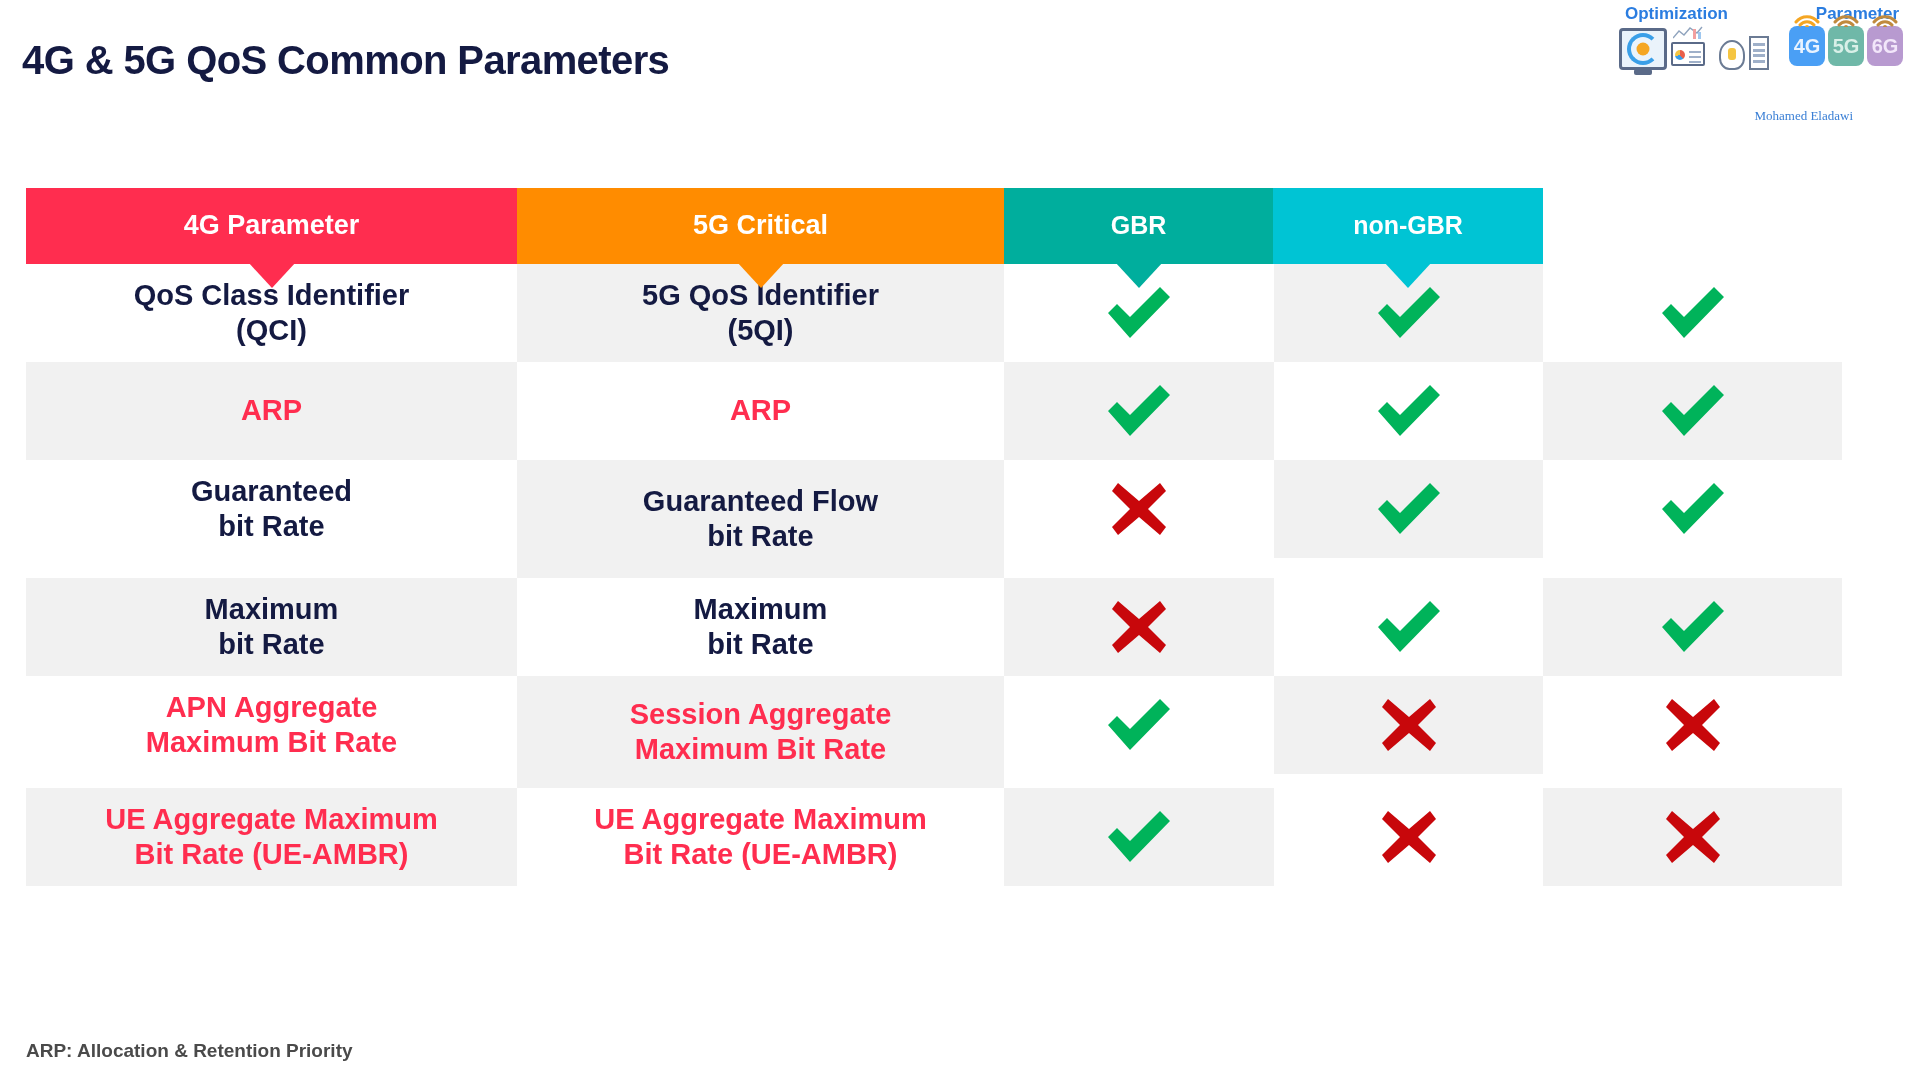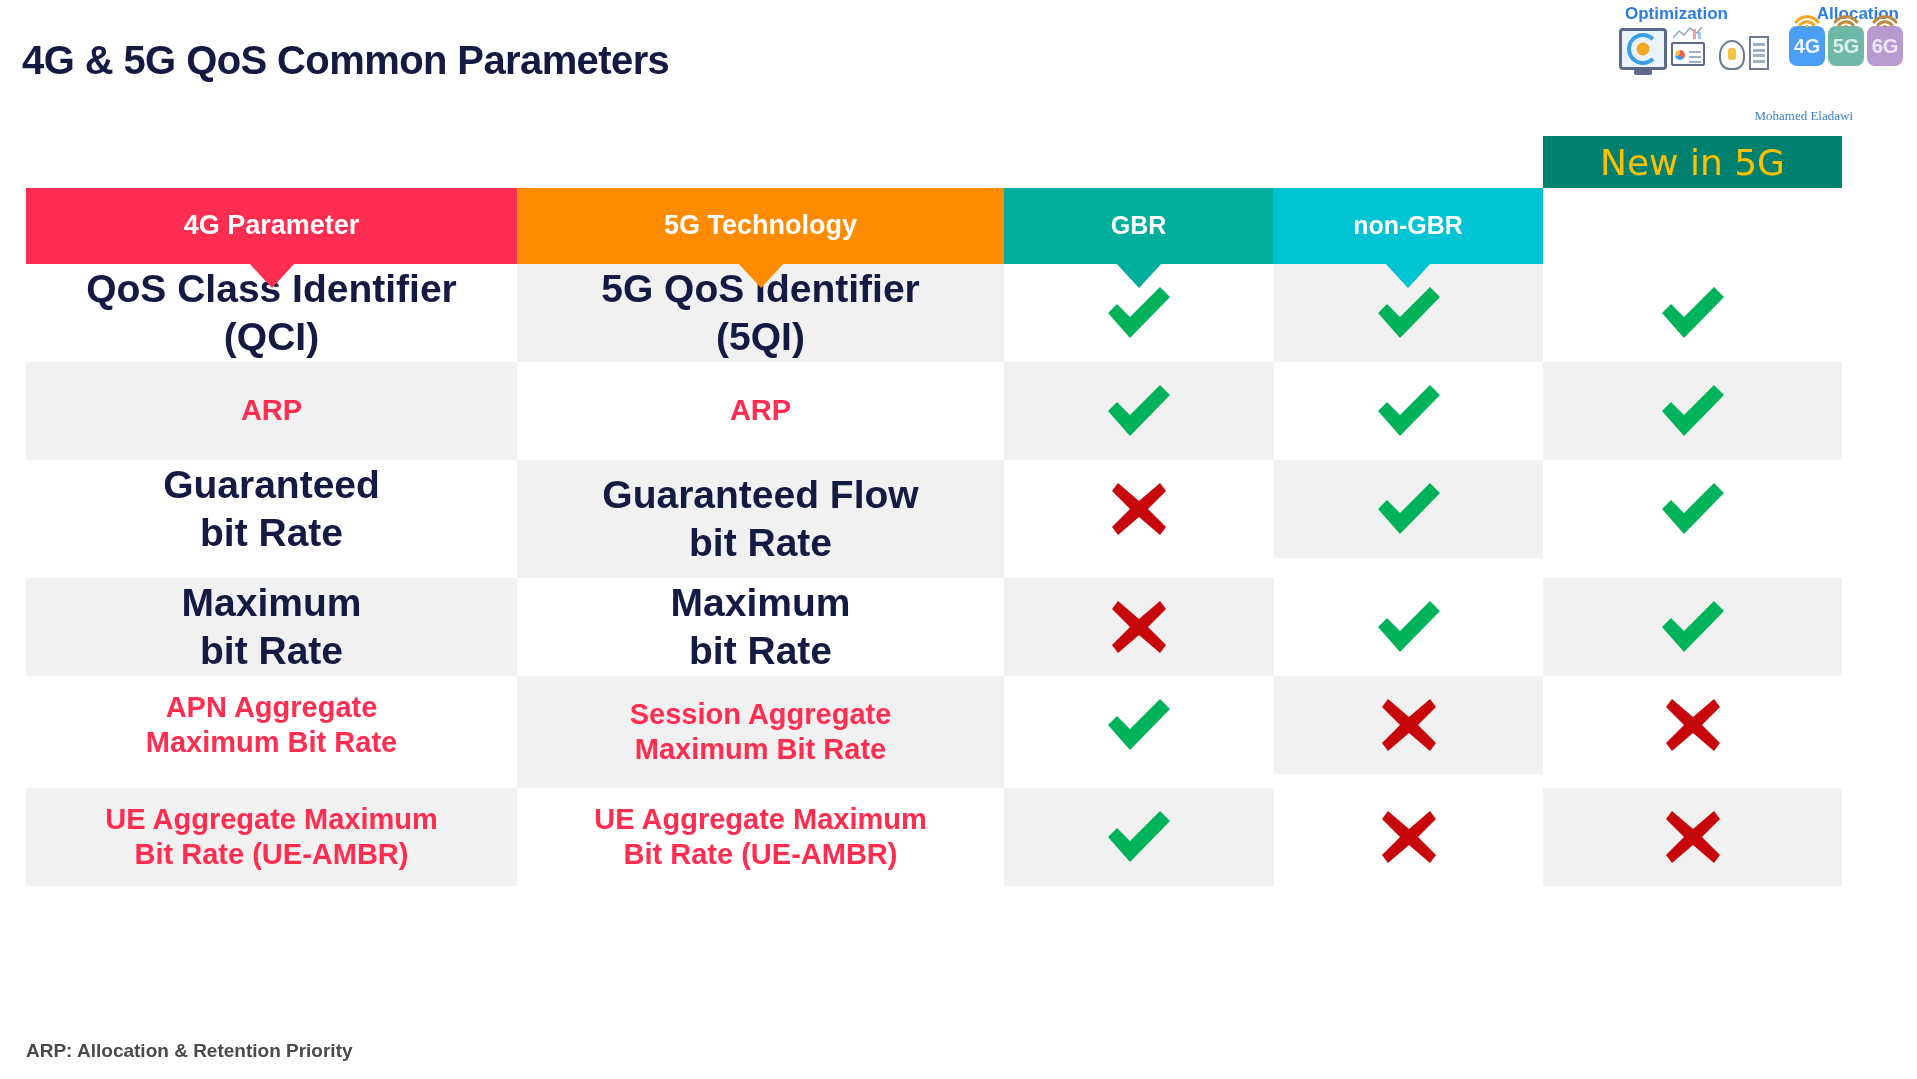--- a/index.html
+++ b/index.html
@@ -201,21 +201,21 @@
   }
   .td.c1 { width: 491px; }
   .td.c2 { width: 487px; }
   .td.c3 { width: 270px; }
   .td.c4 { width: 269px; }
   .td.c5 { width: 299px; }
 
   .shade-on  { background: #f1f1f1; }
   .shade-off { background: #ffffff; }
 
-  .txt-navy { color: #141a42; font-size: 39px; }
+  .txt-navy { color: #141a42; font-size: 29px; }
   .txt-pink { color: #ff2d4f; font-size: 29px; }
 
   .mark { display: inline-block; }
   .mark svg { display: block; }
 
   
   .footnote {
     position: absolute;
     left: 26px;
     top: 1040px;
@@ -226,21 +226,21 @@
   }
 </style>
 </head>
 <body>
 
 <div class="page-title">4G &amp; 5G QoS Common Parameters</div>
 
 <div class="brand">
   <div class="brand-labels">
     <span class="brand-label">Optimization</span>
-    <span class="brand-label">Allocation</span>
+    <span class="brand-label">Parameter</span>
   </div>
   <div class="brand-icons">
     <div class="opt-icons">
       <div class="monitor">
         <div class="ring"></div>
         <div class="gear"></div>
       </div>
       <div class="chart-ico">
         <svg class="spark" viewBox="0 0 30 14">
           <polyline points="0,12 6,5 11,9 17,2 24,7 29,1" fill="none" stroke="#8fa3bd" stroke-width="1.4"></polyline>
@@ -291,28 +291,27 @@
         <span>6G</span>
       </div>
     </div>
   </div>
   <div class="brand-author">Mohamed Eladawi</div>
 </div>
 
 <div class="table">
 
   <div class="thead">
-    <div class="newin5g">New in 5G</div>
 
     <div class="th th-1">
       <span>4G Parameter</span>
       <span class="notch" style="color:#ff2d4f"></span>
     </div>
     <div class="th th-2">
-      <span>5G Technology</span>
+      <span>5G Critical</span>
       <span class="notch" style="color:#ff8c00"></span>
     </div>
     <div class="th th-4">
       <span>GBR</span>
       <span class="notch" style="color:#00ae9d"></span>
     </div>
     <div class="th th-3">
       <span>non-GBR</span>
       <span class="notch" style="color:#00c4d4"></span>
     </div>

